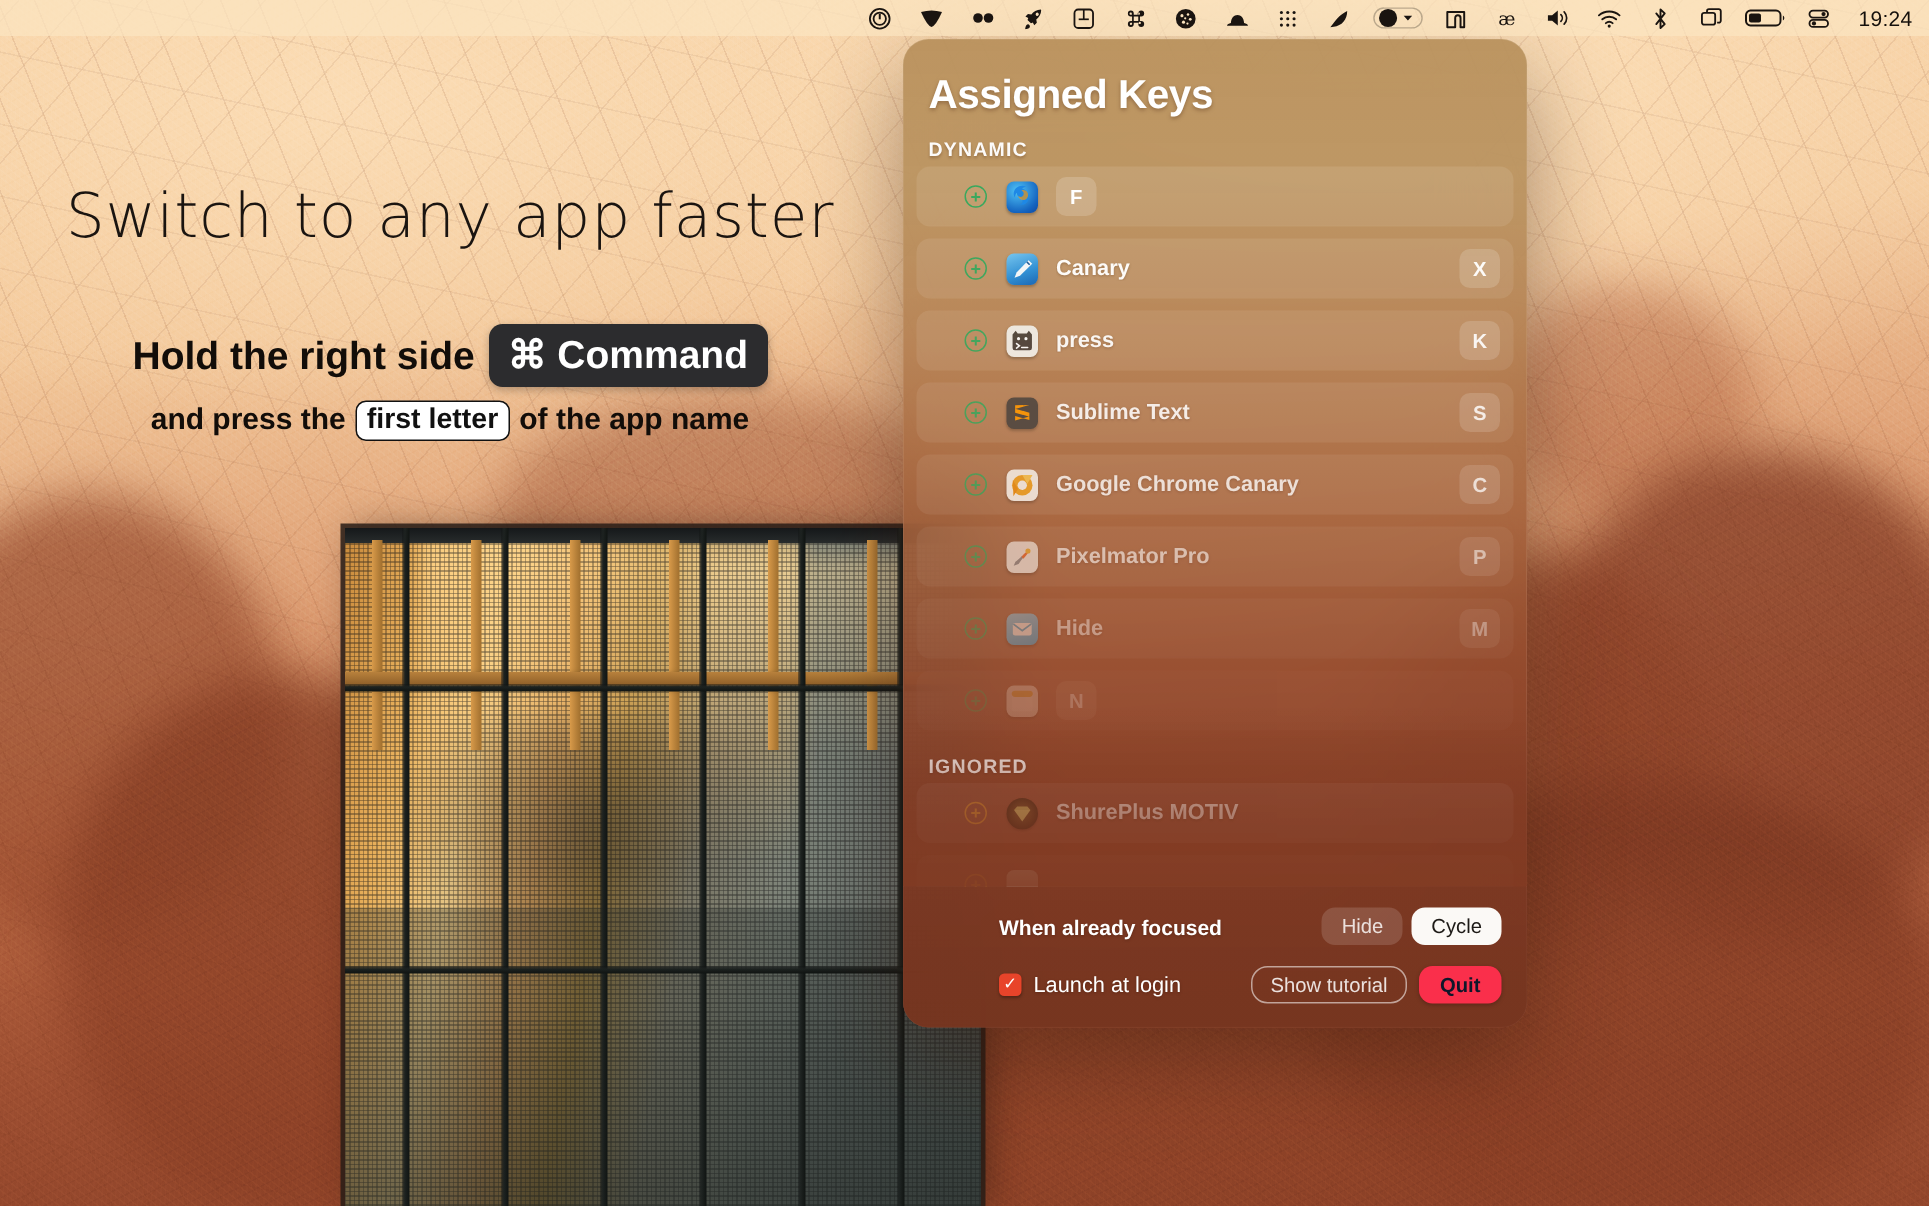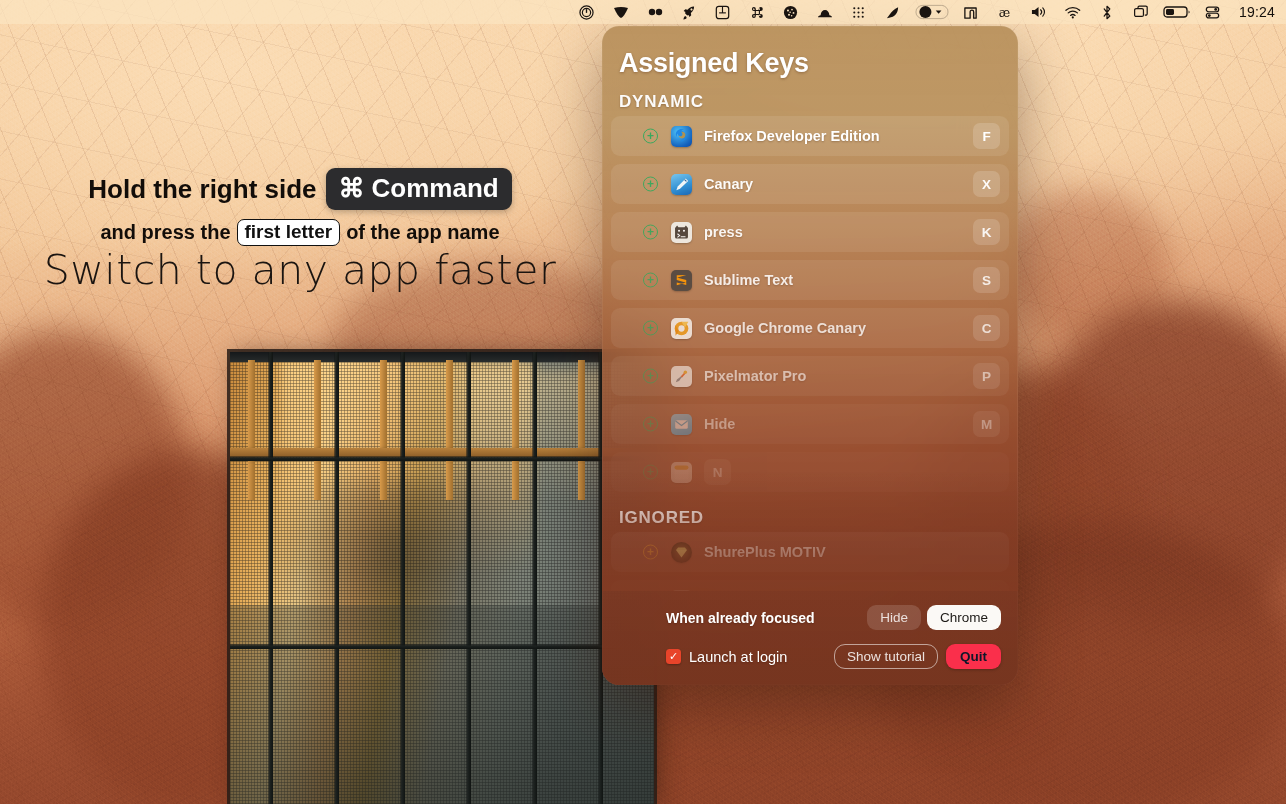--- a/index.html
+++ b/index.html
@@ -151,21 +151,21 @@
 
   #panel-title {
     font-size:27px; font-weight:bold; color:#fff;
     letter-spacing:-.3px; padding:22px 0 0 17px;
     text-shadow:0 1px 3px rgba(60,25,10,.35);
   }
 
   #list-area { position:relative; flex:1 1 auto; overflow:hidden; padding-top:13px; }
 
   .section-header {
-    font-size:17px; font-weight:bold; letter-spacing:.8px;
+    font-size:13px; font-weight:bold; letter-spacing:.8px;
     color:rgba(255,255,255,.97); padding:0 0 4px 17px;
     text-shadow:0 1px 2px rgba(60,25,10,.3);
   }
   .section-header.second { padding-top:8px; }
 
   .row {
     position:relative; display:flex; align-items:center;
     height:40px; margin:0 9px 8px 9px; border-radius:9px;
     background:rgba(255,255,255,.085);
     padding-left:25px; padding-right:9px;
@@ -316,35 +316,35 @@
     <div class="mullion-v" style="left:170px"></div>
     <div class="mullion-v" style="left:236px"></div>
     <div class="mullion-v" style="left:302px"></div>
     <div class="mullion-v" style="left:368px"></div>
     <div class="mullion-h" style="top:104px"></div>
     <div class="mullion-h" style="top:292px"></div>
   </div>
 </div>
 
 <div id="headline">
+  <div id="h-main">Switch to any app faster</div>
   <div id="h-sub">
     <div class="sub-line1">
       <span>Hold the right side</span>
       <span class="kbd-dark">
         <span>⌘</span>
         <span>Command</span>
       </span>
     </div>
     <div class="sub-line2">
       <span>and press the</span>
       <span class="kbd-light">first letter</span>
       <span>of the app name</span>
     </div>
   </div>
-  <div id="h-main">Switch to any app faster</div>
 </div>
 
 <div id="menubar">
   <div class="mb-icon">
     <svg width="15" height="15" viewBox="0 0 16 16">
         <circle cx="8" cy="8" r="7" fill="none" stroke="#1a1410" stroke-width="1.3"></circle>
         <circle cx="8" cy="8" r="4.4" fill="none" stroke="#1a1410" stroke-width="1.3"></circle>
         <rect x="7.3" y="4.4" width="1.4" height="4" fill="#1a1410"></rect>
       </svg>
   </div>
@@ -481,21 +481,20 @@
     <div class="row" style="opacity:1.00">
       <span class="plus-icon">
           <i>+</i>
         </span>
       <span class="app-icon" style="background:radial-gradient(circle at 35% 30%, #4fc3f7, #1565c0 70%, #0d47a1)">
         <svg width="19" height="19" viewBox="0 0 20 20">
             <path d="M10 2c-3.3 0-6 2.4-6 5.6 0 1.1.4 2 1 2.8-.2-1.4.3-2.8 1.3-3.6-.2 1.4.5 2.6 1.7 3.2 1.6.8 2.3 1.6 2.3 2.8 0 1.2-.9 2.2-2.2 2.2 2.9.9 6-1 6.4-4.2.5-3.6-1.8-6.2-4.5-6.8.6-.9 1.6-1.5 2.8-1.6C12 2.1 11 2 10 2z" fill="#1e88e5"></path>
             <path d="M9.3 5.1c1.1.5 1.7 1.4 1.7 2.5 0 1.3-1 2.2-2.2 2.2-.7 0-1.3-.3-1.7-.8.3 1.7 1.8 3 3.5 3 2 0 3.5-1.6 3.5-3.6 0-2.4-2-4.1-4.8-3.3z" fill="#ff9800" opacity=".65"></path>
           </svg>
       </span>
-      <span class="app-label">Firefox Developer Edition</span>
       <span class="key-badge">F</span>
     </div>
 
     <div class="row" style="opacity:.96">
       <span class="plus-icon">
           <i>+</i>
         </span>
       <span class="app-icon" style="background:linear-gradient(160deg,#74c7f5,#2b8fd8 60%,#1565b8)">
         <svg width="19" height="19" viewBox="0 0 20 20">
             <path d="M14.4 3.6L6 12.2l-1.4 3.8 3.8-1.4 8.6-8.4z" fill="#fff" opacity=".95"></path>
@@ -619,21 +618,21 @@
     </div>
 
     <div id="list-fade"></div>
   </div>
 
   <div id="footer">
     <div class="footer-row">
       <span class="footer-label">When already focused</span>
       <span class="segmented">
         <span class="seg-btn">Hide</span>
-        <span class="seg-btn active">Chrome</span>
+        <span class="seg-btn active">Cycle</span>
       </span>
     </div>
     <div class="footer-row">
       <span class="checkrow">
         <span class="checkbox">✓</span>
         <span class="check-label">Launch at login</span>
       </span>
       <span class="right-btns">
         <span class="btn-outline">Show tutorial</span>
         <span class="btn-quit">Quit</span>

